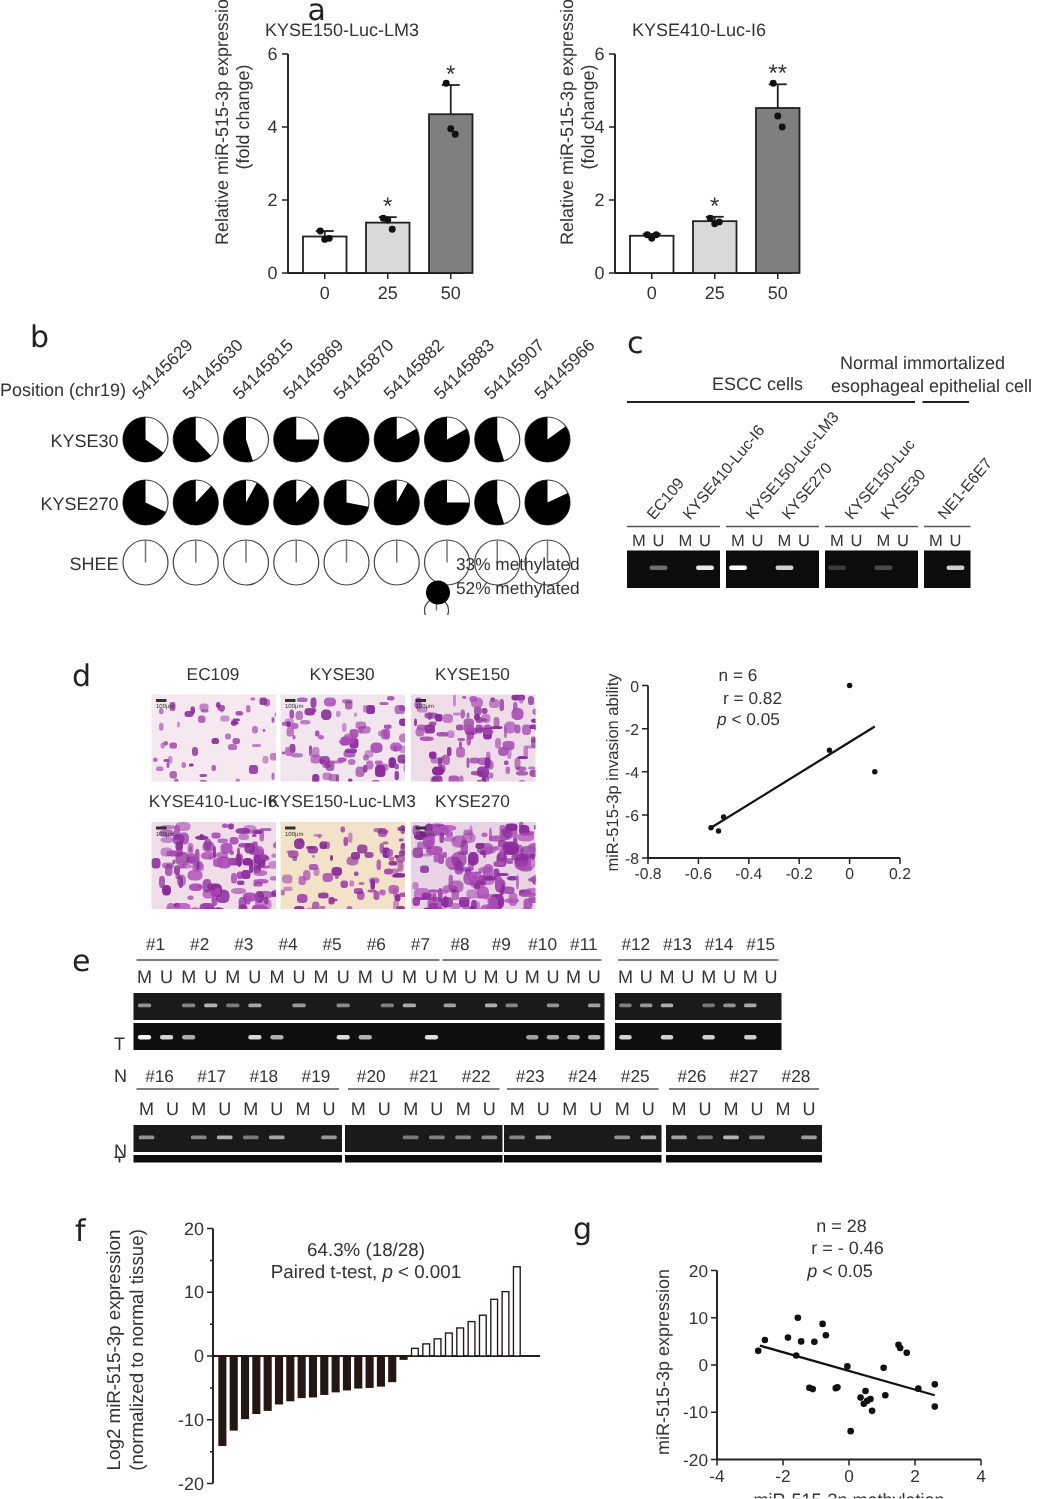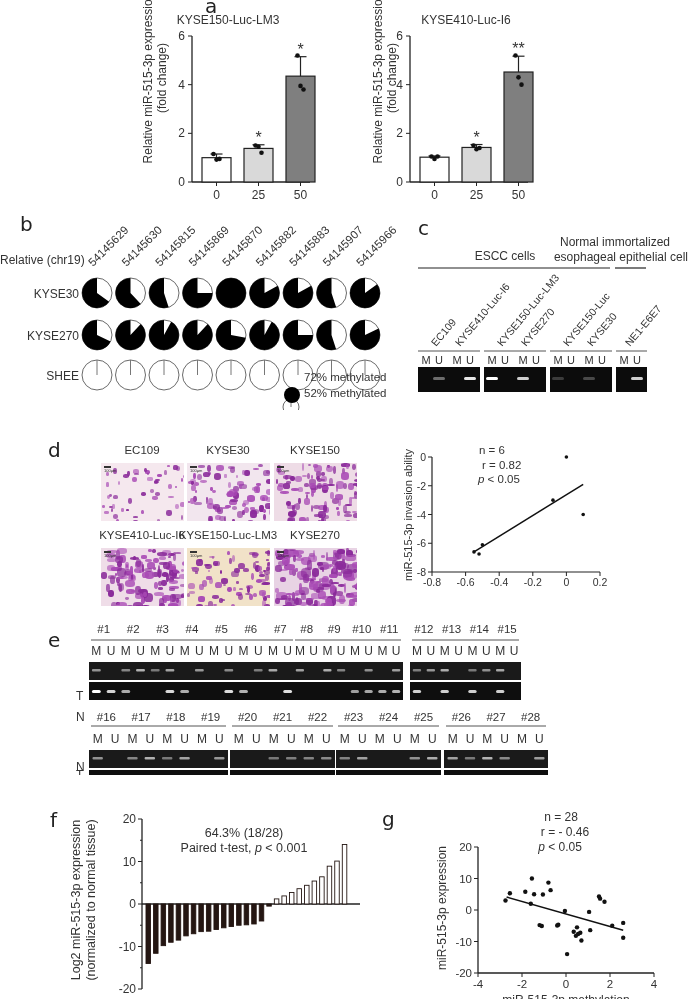--- a/index.html
+++ b/index.html
@@ -103,21 +103,21 @@
         <circle cx="151.5" cy="84.66666666666667" r="2.3" fill="#111"></circle>
         <text x="148.5" y="54.19666666666666" text-anchor="middle" font-size="16">**</text>
         <line x1="148.5" y1="182" x2="148.5" y2="186" stroke="#222"></line>
         <text x="148.5" y="199" text-anchor="middle" font-size="12">50</text>
         <text x="100" y="213" text-anchor="middle" font-size="12">5-Aza (μM)</text>
       </g>
   </svg>
 </div>
 
 <div class="panel-letter" style="left:20px;top:212px;">b</div>
-<div class="t" style="left:0;top:253px;font-size:12px;">Relative (chr19)</div>
+<div class="t" style="left:0;top:253px;font-size:12px;">Position (chr19)</div>
 <div class="abs" style="left:0;top:195px;width:410px;height:215px;">
   <svg width="410" height="215" id="pies">
       <text x="93" y="72" font-size="11.5" transform="rotate(-45 93 72)">54145629</text>
       <text x="126.5" y="72" font-size="11.5" transform="rotate(-45 126.5 72)">54145630</text>
       <text x="160" y="72" font-size="11.5" transform="rotate(-45 160 72)">54145815</text>
       <text x="193.5" y="72" font-size="11.5" transform="rotate(-45 193.5 72)">54145869</text>
       <text x="227" y="72" font-size="11.5" transform="rotate(-45 227 72)">54145870</text>
       <text x="260.5" y="72" font-size="11.5" transform="rotate(-45 260.5 72)">54145882</text>
       <text x="294" y="72" font-size="11.5" transform="rotate(-45 294 72)">54145883</text>
       <text x="327.5" y="72" font-size="11.5" transform="rotate(-45 327.5 72)">54145907</text>
@@ -1248,16 +1248,16 @@
       <circle cx="184.5" cy="101.81" r="2.2" fill="#111"></circle>
       <circle cx="192.2" cy="125.75" r="2.2" fill="#111"></circle>
       <circle cx="203.2" cy="122.915" r="2.2" fill="#111"></circle>
       <circle cx="203.2" cy="137.72" r="2.2" fill="#111"></circle>
       <text x="141" y="21" text-anchor="middle" font-size="12">n = 28</text>
       <text x="145" y="36" text-anchor="middle" font-size="12">r = - 0.46</text>
       <text x="140" y="51" text-anchor="middle" font-size="12"><tspan font-style="italic">p</tspan><tspan> &lt; 0.05</tspan></text>
     </svg>
 </div>
 
-<div class="t" style="left: 304px; top: 371px; font-size: 11.5px;">72% methylated</div>
+<div class="t" style="left: 304px; top: 371px; font-size: 11.5px;">33% methylated</div>
 <div class="t" style="left: 304px; top: 387px; font-size: 11.5px;">52% methylated</div>
 <div style="position: absolute; left: 284px; top: 387px; width: 16px; height: 16px; border-radius: 50%; background: rgb(0, 0, 0);"></div>
 <div class="t" style="left: 76px; top: 760px; font-size: 12px;">N</div>
 
 </body></html>

